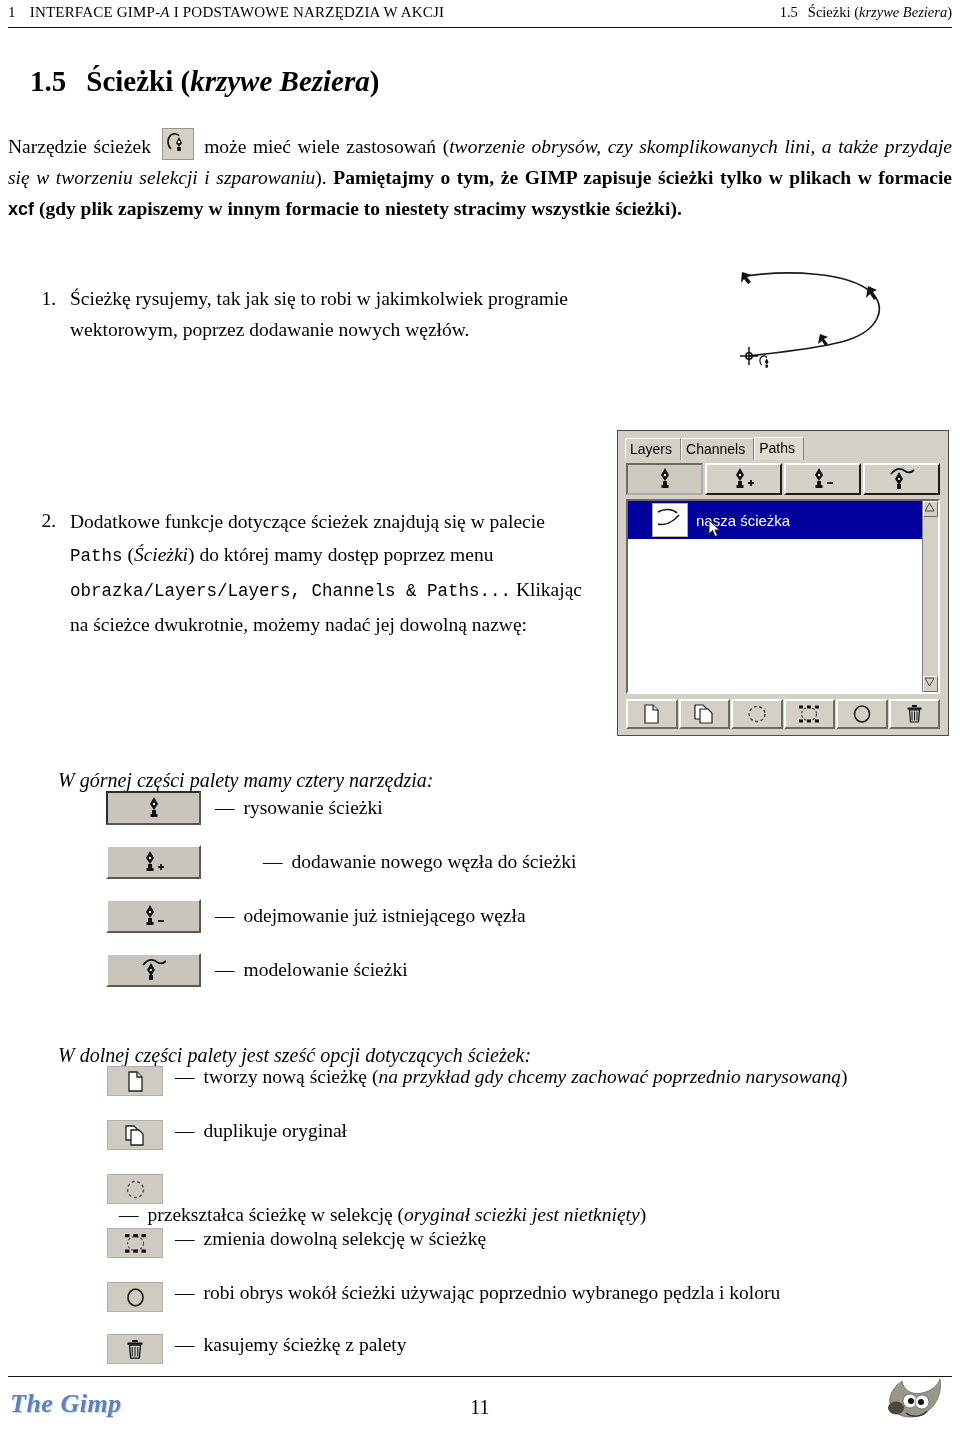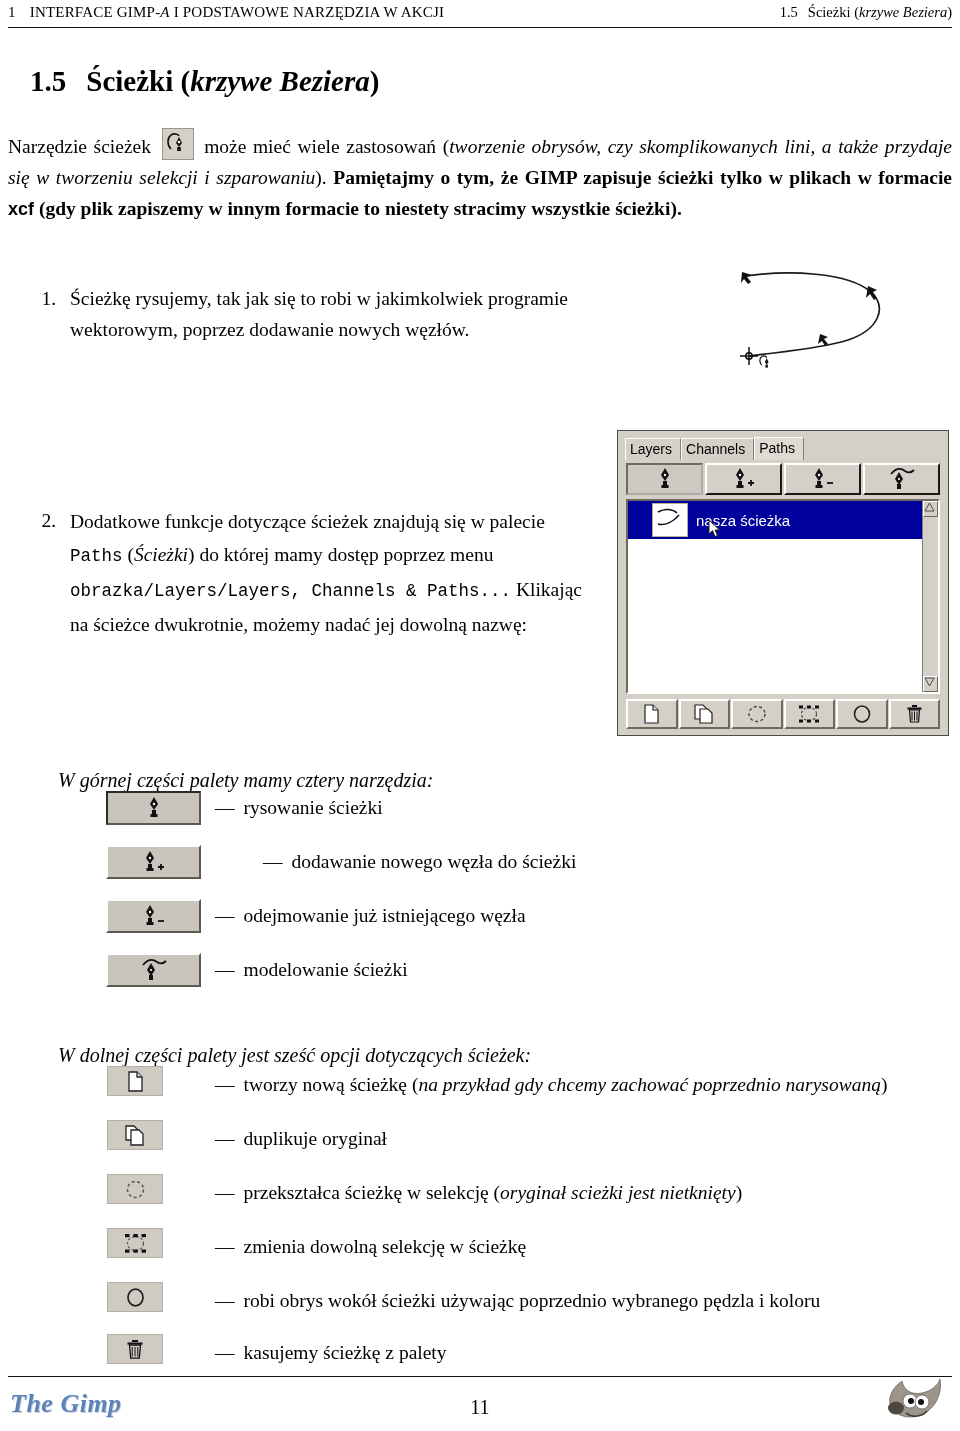--- a/index.html
+++ b/index.html
@@ -193,21 +193,21 @@
     display: flex; align-items: center; justify-content: center;
     box-sizing: border-box; flex: none;
   }
   .big-btn.dark {
     border-top-color: #2b2b2b; border-left-color: #2b2b2b;
   }
   .legend-text { font-size: 19.5px; margin-left: 14px; white-space: nowrap; }
   .dash { margin-right: 9px; }
 
   
-  .opt-row { position: absolute; display: flex; align-items: flex-end; gap: 40px; }
+  .opt-row { position: absolute; display: flex; align-items: flex-start; }
   .small-btn {
     width: 56px; height: 30px;
     background: #cfcbc3;
     border: 1px solid #b4b0a8;
     display: flex; align-items: center; justify-content: center;
     box-sizing: border-box; flex: none;
   }
   .opt-text { font-size: 19.5px; margin-left: 12px; white-space: nowrap; }
   .opt-text .it { font-style: italic; }
 
@@ -518,21 +518,21 @@
       <span>
         <svg width="21" height="21" viewBox="0 0 21 21">
             <path d="M1 1 h8 l4 4 v10 h-12 z" fill="#fff" stroke="#222" stroke-width="1.3"></path>
             <path d="M6 5 h8 l4 4 v11 h-12 z" fill="#fff" stroke="#222" stroke-width="1.3"></path>
           </svg>
       </span>
     </div>
     <span class="opt-text"><span class="dash">—</span><span>duplikuje oryginał</span><span class="it"></span><span></span></span>
   </div>
 
-  <div class="opt-row" style="left:107px; top:1174px;">
+  <div class="opt-row" style="left:107px; top:1174px;flex-direction:column;">
     <div class="small-btn">
       <span>
         <svg width="21" height="21" viewBox="0 0 21 21">
             <ellipse cx="10.5" cy="10.5" rx="8" ry="8" fill="none" stroke="#555" stroke-width="1.5" stroke-dasharray="3 2.6"></ellipse>
           </svg>
       </span>
     </div>
     <span class="opt-text"><span class="dash">—</span><span>przekształca ścieżkę w selekcję (</span><span class="it">oryginał scieżki jest nietknięty</span><span>)</span></span>
   </div>
 

